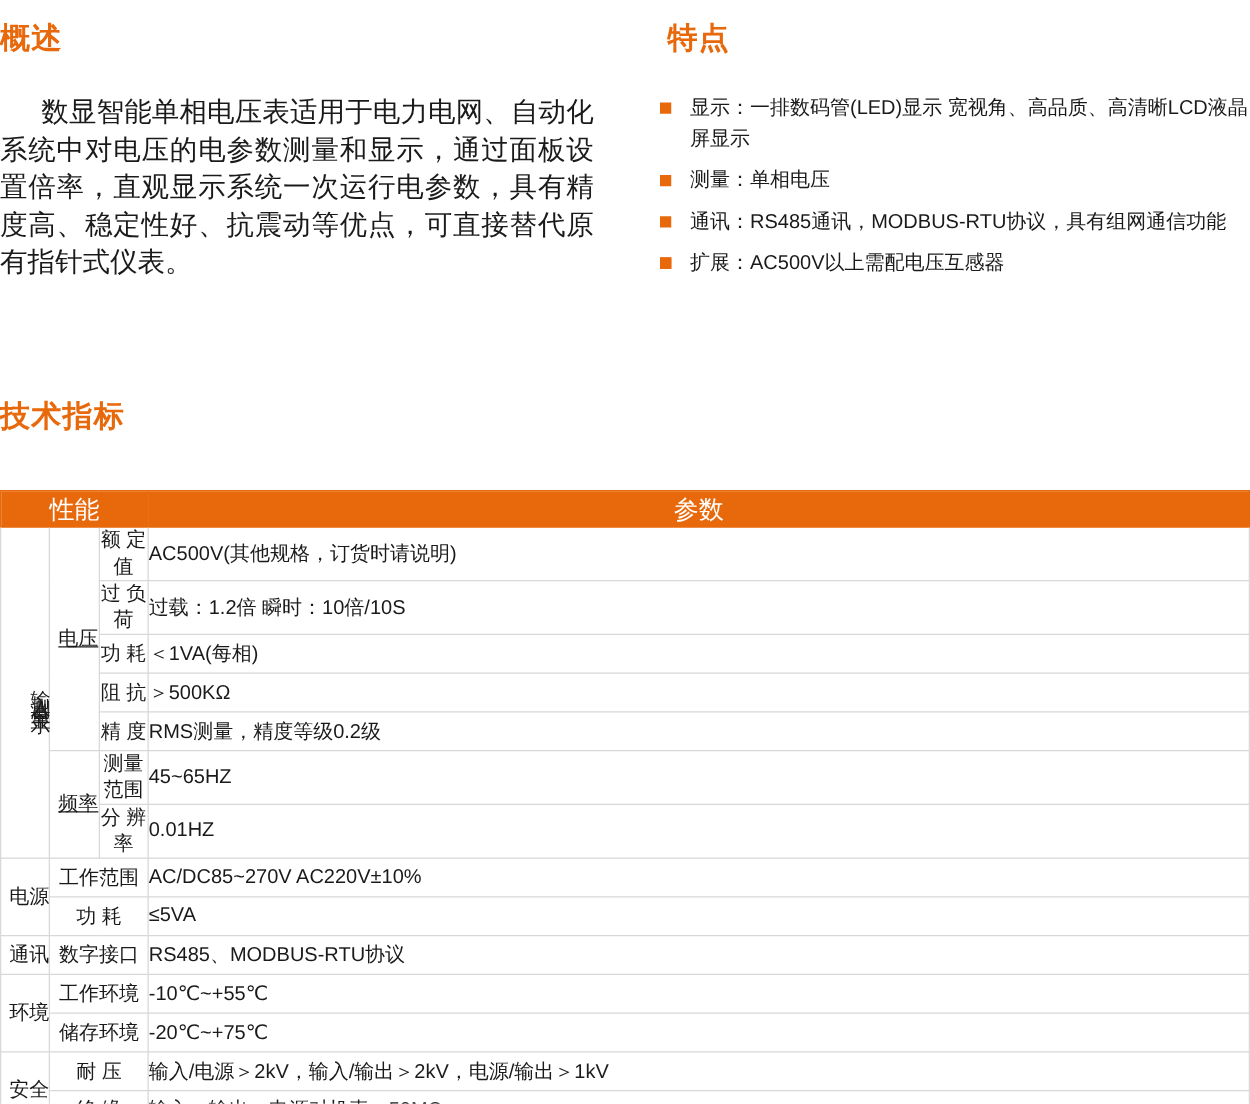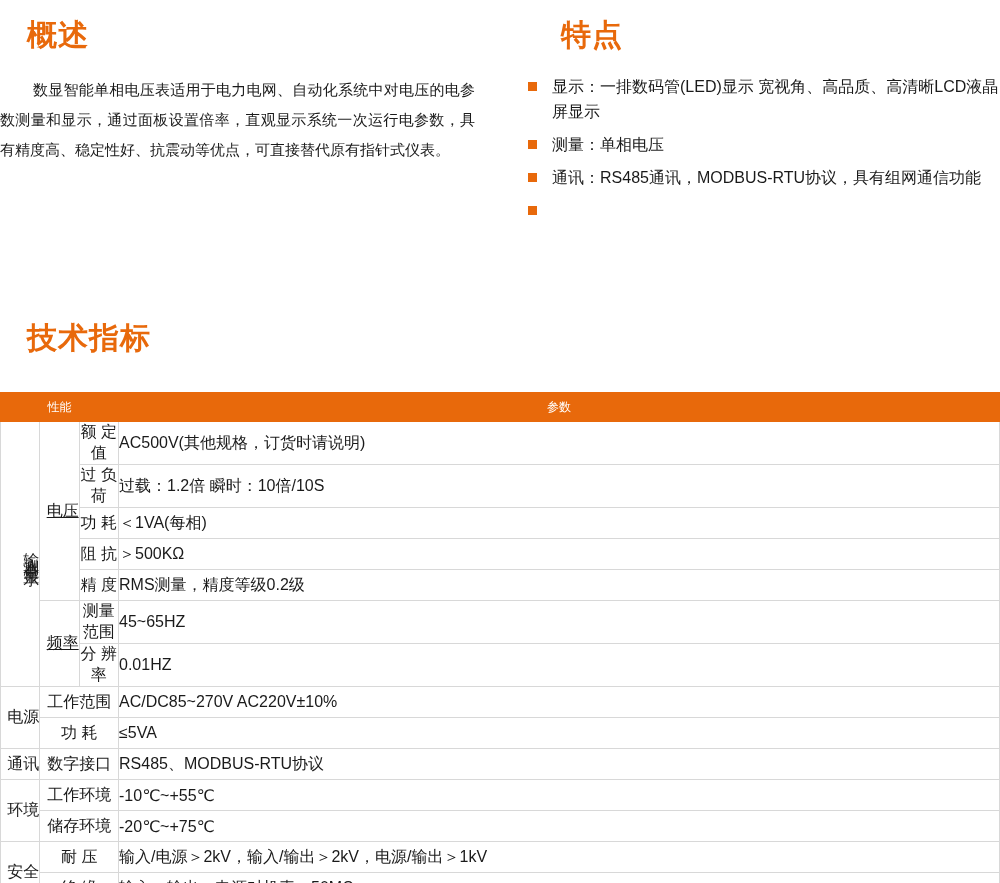--- a/index.html
+++ b/index.html
@@ -17,25 +17,24 @@
   }
   .page {
     position: relative;
     width: 1000px;
     height: 883px;
   }
 
   
   .h1 {
     color: #e8690b;
-    font-size: 30px;
+    font-size: 24px;
     font-weight: bold;
     letter-spacing: 1px;
     line-height: 1.1;
-    padding-left: 27px;
   }
 
   #overview-heading {
     position: absolute;
     left: 0px;
     top: 18px;
   }
   #features-heading {
     position: absolute;
     left: 534px;
@@ -46,21 +45,21 @@
     left: 0px;
     top: 321px;
   }
 
   
   #overview-text {
     position: absolute;
     left: 0px;
     top: 75px;
     width: 475px;
-    font-size: 15px;
+    font-size: 22px;
     line-height: 30px;
     text-indent: 33px;
     color: #1a1a1a;
     text-align: justify;
   }
 
   
   #features-list {
     position: absolute;
     left: 528px;
@@ -101,21 +100,21 @@
   #spec-table td, #spec-table th {
     border: 1px solid #d8d8d8;
     padding: 0;
     vertical-align: middle;
     height: 30px;
   }
   #spec-table thead th {
     background: #e8690b;
     color: #ffffff;
     font-weight: normal;
-    font-size: 12px;
+    font-size: 20px;
     height: 28px;
     border: 1px solid #e8690b;
   }
   .th-perf { width: 117px; text-align: center; }
   .th-param { text-align: center; }
 
   .c1 { width: 117px; text-align: right; }
   .c2 { width: 118px; text-align: right; text-decoration: underline; }
   .c3 { width: 192px; text-align: center; }
   .c4 { padding-left: 12px; text-align: left; }
@@ -155,20 +154,21 @@
       <span>通讯：RS485通讯，MODBUS-RTU协议，具有组网通信功能</span>
     </li>
     <li>
       <span class="bullet"></span>
     </li>
     <li>
       <span class="bullet"></span>
     </li>
     <li>
       <span class="bullet"></span>
+      <span>扩展：AC500V以上需配电压互感器</span>
     </li>
   </ul>
 
   <div class="h1" id="specs-heading">技术指标</div>
 
   <table id="spec-table">
     <thead>
       <tr>
         <th class="th-perf" colspan="3">性能</th>
         <th class="th-param">参数</th>

